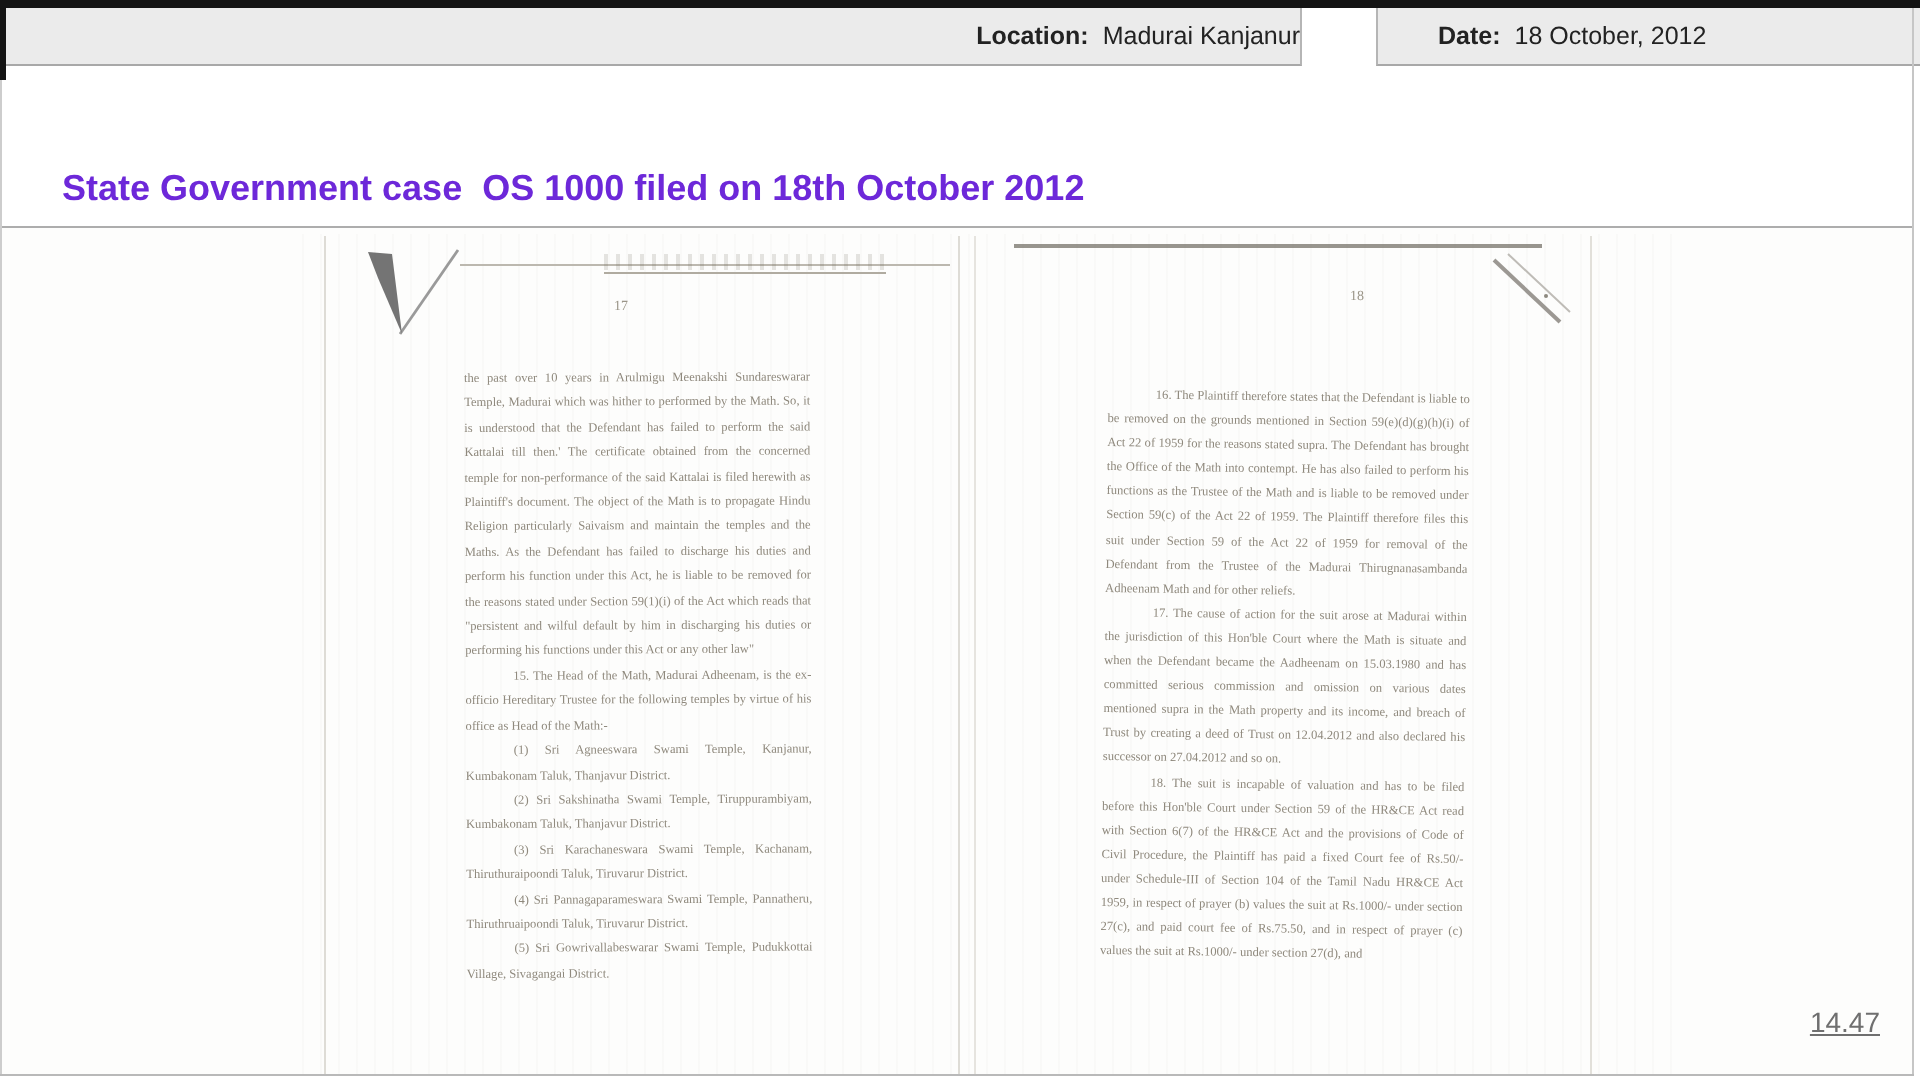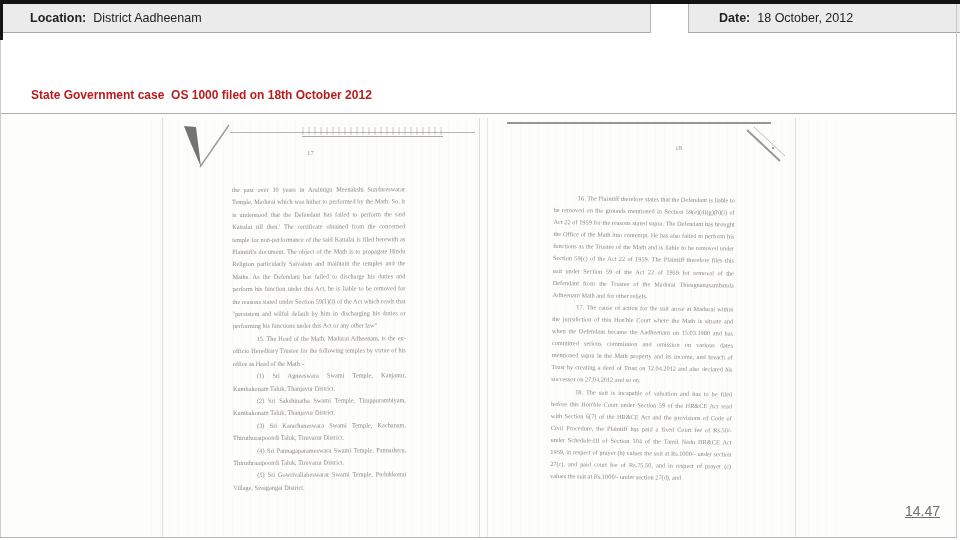--- a/index.html
+++ b/index.html
@@ -7,31 +7,31 @@
          font-family:"Liberation Sans",sans-serif;}
   
   .top-strip{position:absolute;left:0;top:0;width:960px;height:4px;background:#141414;}
   .left-black{position:absolute;left:0;top:0;width:3px;height:40px;background:#141414;}
   .edge-left{position:absolute;left:0;top:40px;width:1px;height:497px;background:#cdcdcd;}
   .edge-right{position:absolute;left:956px;top:4px;width:1px;height:533px;background:#c6c6c6;}
   .edge-bottom{position:absolute;left:0;top:537px;width:957px;height:1px;background:#b9b9b9;}
   
   .loc-cell{position:absolute;left:3px;top:4px;width:648px;height:29px;background:#ebebeb;
             border-bottom:1px solid #a8a8a8;border-right:1px solid #b5b5b5;box-sizing:border-box;
-            display:flex;align-items:center;padding-left:27px;font-size:12.5px;color:#222;}
+            display:flex;align-items:center;padding-left:27px;font-size:12.5px;color:#222;justify-content:flex-end;}
   .date-cell{position:absolute;left:688px;top:4px;width:297px;height:29px;background:#ebebeb;
             border-bottom:1px solid #a8a8a8;border-left:1px solid #b5b5b5;box-sizing:border-box;
             display:flex;align-items:center;padding-left:30px;font-size:12.5px;color:#222;}
   .hdr-label{font-weight:bold;margin-right:7px;}
   .incident-row{position:absolute;left:1px;top:33px;width:955px;height:43px;background:#fff;
             border-bottom:1px solid #a8a8a8;box-sizing:border-box;display:flex;align-items:center;
             padding-left:33px;font-weight:bold;font-size:15.5px;color:#1a1a1a;letter-spacing:.1px;margin-top:48px;}
   .case-row{position:absolute;left:1px;top:76px;width:955px;height:38px;background:#fff;
             border-bottom:1px solid #adadad;box-sizing:border-box;display:flex;align-items:center;
-            padding-left:30px;font-weight:bold;font-size:12px;color:#b91c1c;}
+            padding-left:30px;font-weight:bold;font-size:18px;color:#6d28d9;}
   .case-row span{white-space:pre-wrap;}
   
   .content{position:absolute;left:1px;top:114px;width:955px;height:423px;background:#fdfdfc;}
   .scan-texture{position:absolute;left:150px;top:3px;width:690px;height:420px;
             background:repeating-linear-gradient(90deg,rgba(90,85,70,.025) 0 1px,transparent 1px 9px);}
   .page-edge{position:absolute;top:4px;width:1px;height:419px;background:rgba(185,180,168,.45);}
   .pe1{left:161px;} .pe2{left:478px;} .pe3{left:486px;background:rgba(185,180,168,.35);} .pe4{left:794px;background:rgba(185,180,168,.4);}
   .serif{font-family:"Liberation Serif","DejaVu Serif",serif;}
   .pgnum{position:absolute;font-size:7px;color:#9b9588;}
   .pg17{left:306px;top:35px;font-family:Liberation Serif, serif;}
@@ -53,21 +53,21 @@
 </style>
 </head>
 <body>
 
 <div class="slide">
   <div class="top-strip"></div>
   <div class="left-black"></div>
 
   <div class="loc-cell">
     <span class="hdr-label">Location:</span>
-    <span>District Aadheenam</span>
+    <span>Madurai Kanjanur</span>
   </div>
   <div class="date-cell">
     <span class="hdr-label">Date:</span>
     <span>18 October, 2012</span>
   </div>
 
   <div class="incident-row">
     <span>Incident: Madurai Aadheenam Attacks</span>
   </div>
   <div class="case-row">

